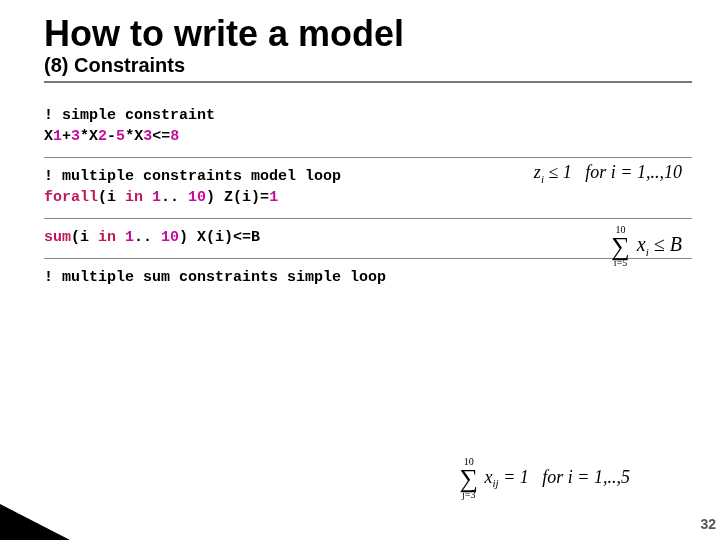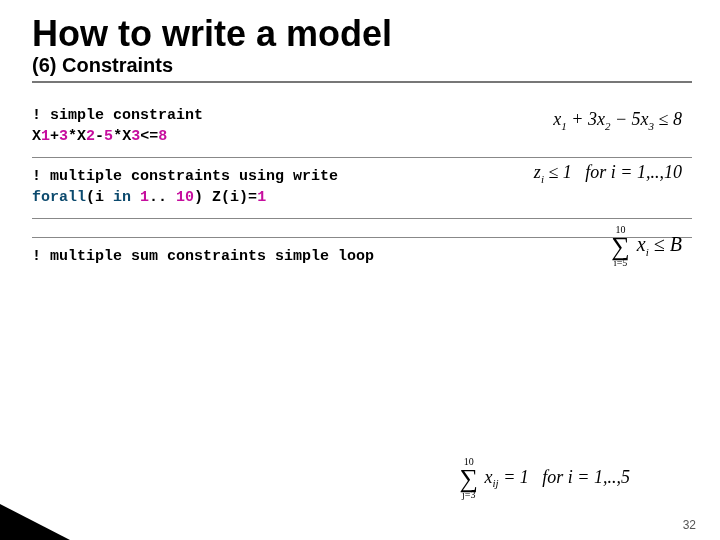--- a/index.html
+++ b/index.html
@@ -5,21 +5,21 @@
   * { margin: 0; padding: 0; box-sizing: border-box; }
   body {
     width: 720px;
     height: 540px;
     background: #fff;
     font-family: Verdana, Geneva, sans-serif;
     position: relative;
     overflow: hidden;
   }
   .slide {
-    padding: 14px 28px 0 32px;
+    padding: 14px 28px 0 44px;
   }
   .title {
     font-size: 36px;
     font-weight: bold;
     color: #000;
     line-height: 1.1;
   }
   .subtitle {
     font-size: 20px;
     font-weight: bold;
@@ -34,21 +34,21 @@
     position: relative;
   }
   .block.last { border-bottom: none; }
   .code {
     font-family: "Courier New", monospace;
     font-size: 15px;
     font-weight: bold;
     line-height: 1.4;
     color: #000;
   }
-  .code .kw { color: #0c4a6e; }
+  .code .kw { color: #be185d; }
   .code .num { color: #c60e9e; }
   .math-right {
     position: absolute;
     right: 10px;
     font-family: "Times New Roman", serif;
     font-style: italic;
     font-size: 18px;
     color: #000;
   }
   .math1 { top: 12px; }
@@ -78,64 +78,63 @@
   }
   .sigma .sym {
     font-size: 26px;
     font-style: normal;
     line-height: 0.9;
     display: block;
   }
   .sub { font-size: 11px; vertical-align: sub; }
   .pagenum {
     position: absolute;
-    right: 24px;
+    right: 4px;
     bottom: 8px;
-    font-size: 12px;
+    font-size: 14px;
     color: #555;
+    font-weight: bold;
   }
   .corner {
     position: absolute;
     left: 0;
     bottom: 0;
     width: 0;
     height: 0;
     border-left: 70px solid #000;
     border-top: 36px solid transparent;
   }
 </style>
 </head>
 <body>
 
 <div class="slide">
   <div class="title">How to write a model</div>
-  <div class="subtitle">(6) Constraints</div>
+  <div class="subtitle">(8) Constraints</div>
 
   <div class="block">
     <div class="code">
       <div>! simple constraint</div>
       <div>X<span class="num">1</span>+<span class="num">3</span>*X<span class="num">2</span>-<span class="num">5</span>*X<span class="num">3</span>&lt;=<span class="num">8</span></div>
     </div>
-    <div class="math-right math1">
-      <span>x</span><span class="sub">1</span> + 3<span>x</span><span class="sub">2</span> − 5<span>x</span><span class="sub">3</span> ≤ 8
-    </div>
   </div>
 
   <div class="block">
     <div class="code">
-      <div>! multiple constraints using write</div>
+      <div>! multiple constraints model loop</div>
       <div><span class="kw">forall</span>(i <span class="kw">in</span> <span class="num">1</span>.. <span class="num">10</span>) Z(i)=<span class="num">1</span></div>
     </div>
     <div class="math-right math2">
       z<span class="sub">i</span> ≤ 1 &nbsp; <span>for</span> i = 1,..,10
     </div>
   </div>
 
   <div class="block">
     <div class="code">
+      <div><span class="kw">sum</span>(i <span class="kw">in</span> <span class="num">1</span>.. <span class="num">10</span>) X(i)&lt;=B</div>
     </div>
     <div class="math-right math3">
       <span class="sigma">
         <span class="top">10</span>
         <span class="sym">∑</span>
         <span class="bot">i=5</span>
       </span>
       x<span class="sub">i</span> ≤ B
     </div>
   </div>

